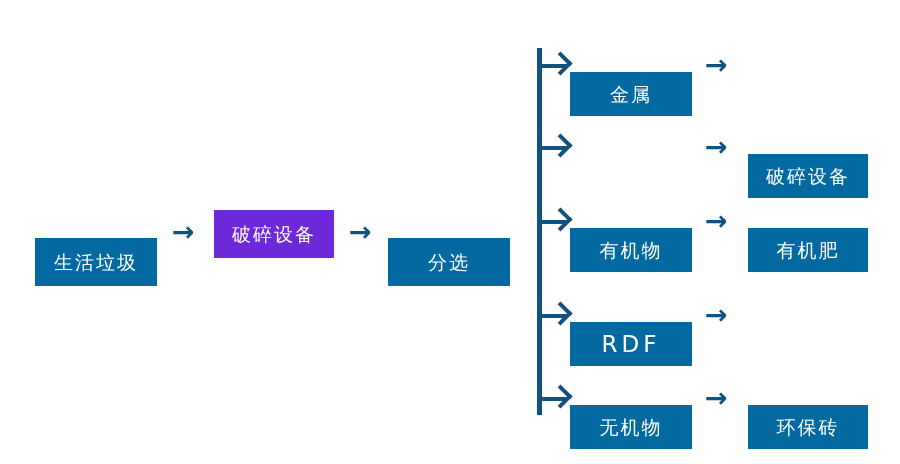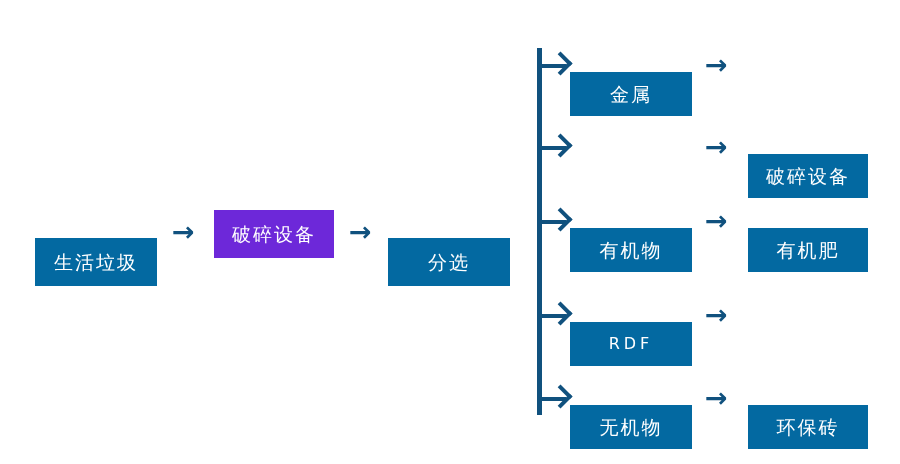--- a/index.html
+++ b/index.html
@@ -28,21 +28,21 @@
     justify-content: center;
     color: #ffffff;
     font-size: 19px;
     letter-spacing: 2px;
     line-height: 1;
     white-space: nowrap;
     box-sizing: border-box;
   }
   .node.blue  { background: #0369a1; margin-top: 28px; }
   .node.red   { background: #6d28d9; }
-  .node.latin { letter-spacing: 4px; font-size: 16px; }
+  .node.latin { letter-spacing: 4px; font-size: 23px; }
 
   
   .main-row-node { height: 48px; top: 210px; }
   #node-waste      { left: 35px;  width: 122px; }
   #node-crusher    { left: 214px; width: 120px; }
   #node-sorting    { left: 388px; width: 122px; }
 
   
   .arrow {
     position: absolute;

